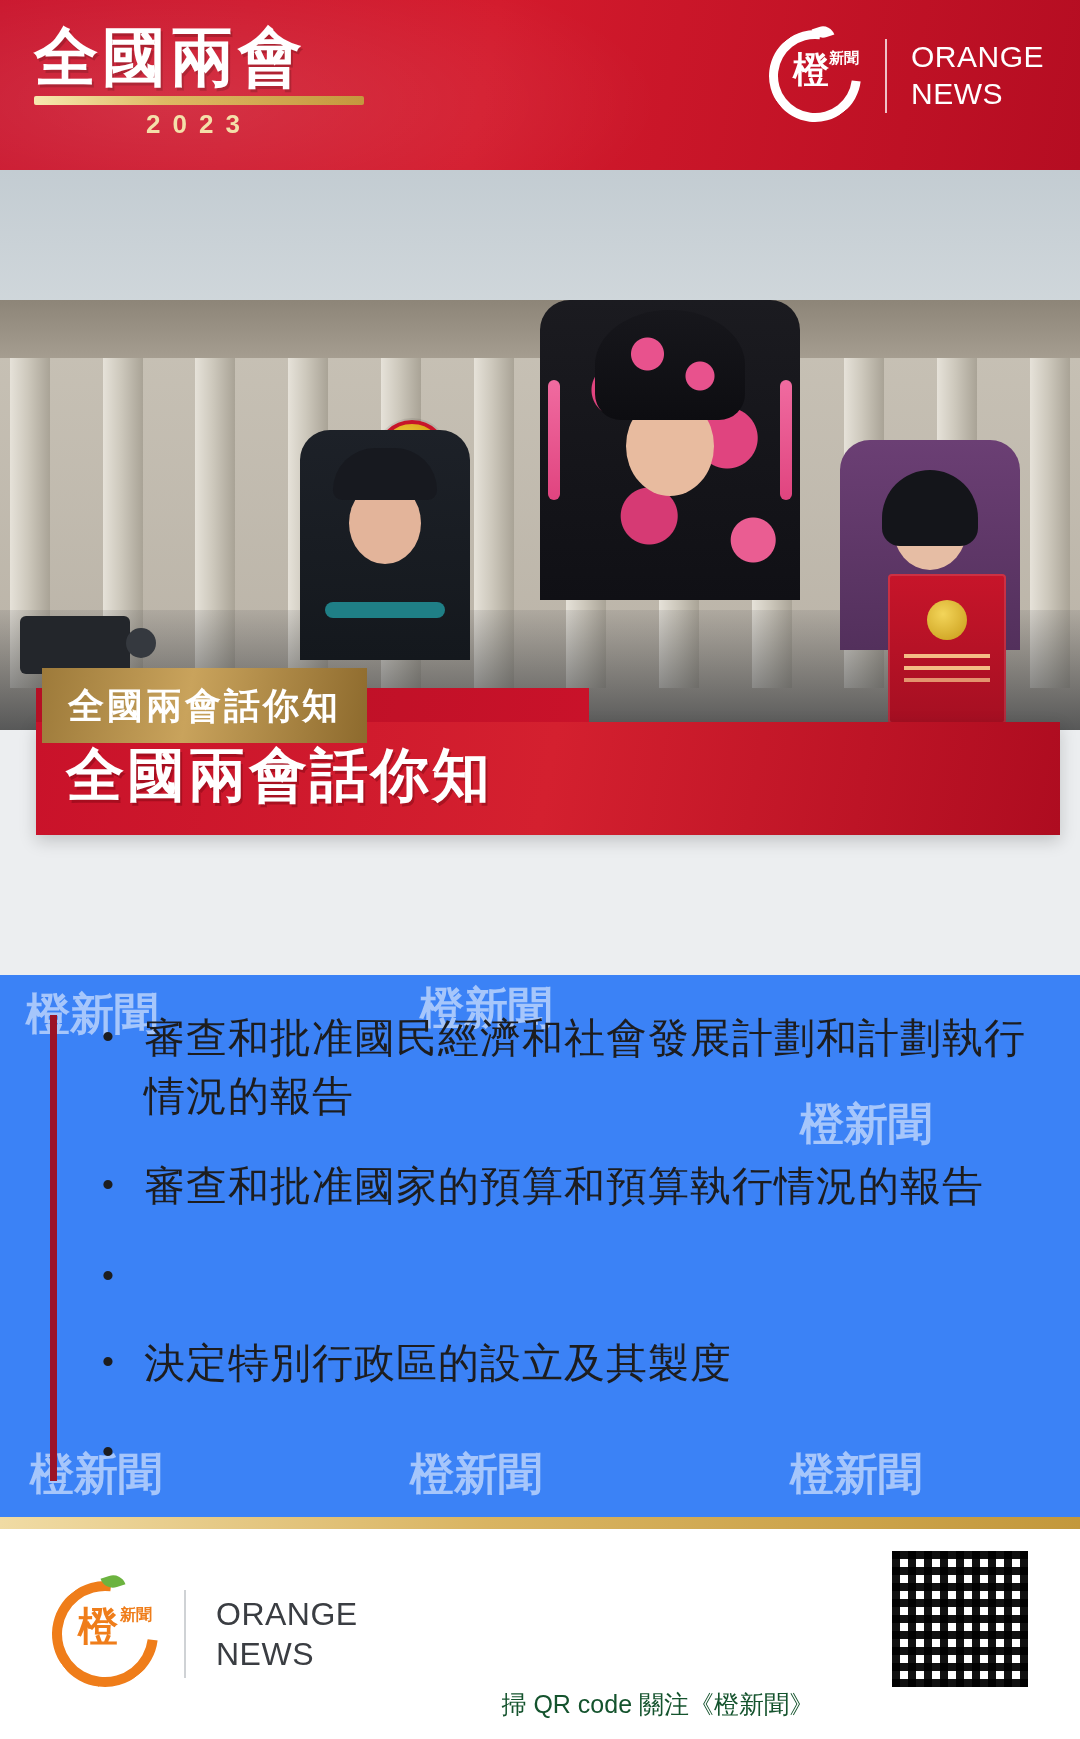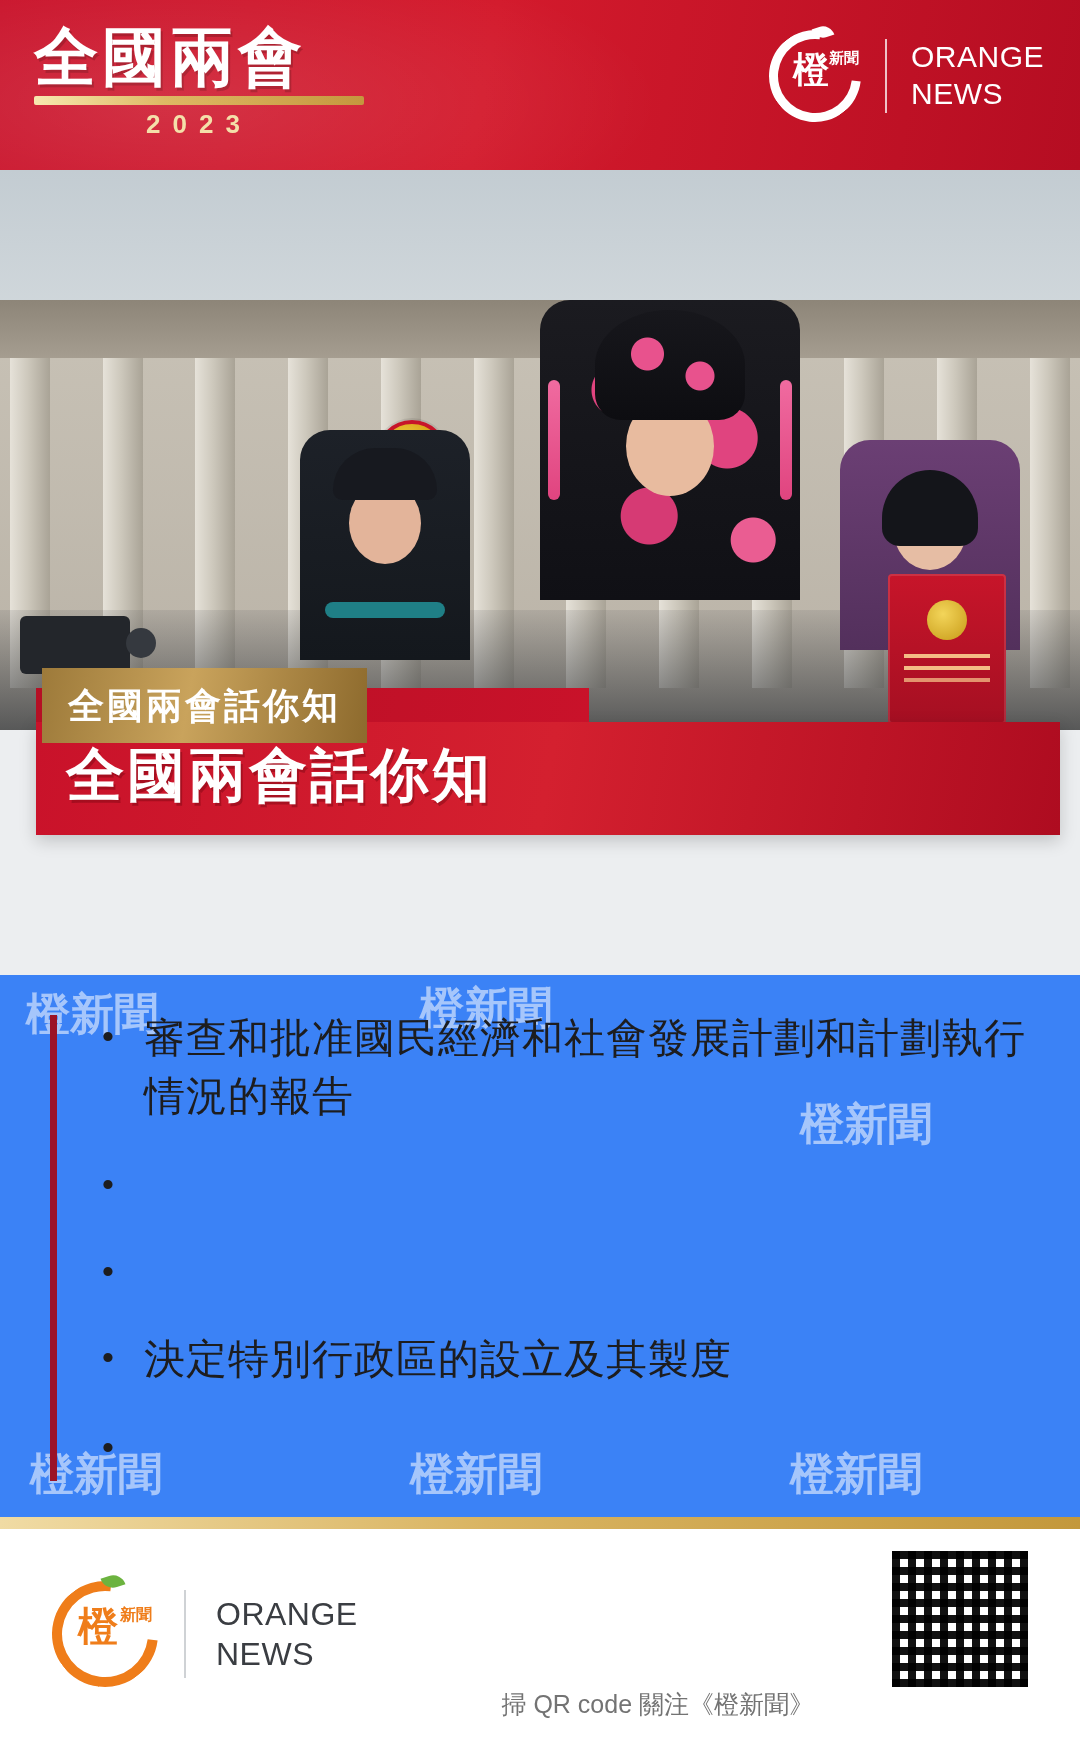--- a/index.html
+++ b/index.html
@@ -418,21 +418,21 @@
       repeating-linear-gradient(0deg,#111 0 8px, #fff 8px 16px);
     background-blend-mode: multiply;
     margin: 0 auto;
   }
   .qr-caption {
     position: absolute;
     right: 214px;
     bottom: -34px;
     white-space: nowrap;
     font-size: 25px;
-    color: #737373;
+    color: #14532d;
   }
 </style>
 </head>
 <body>
 
 <div class="poster">
 
   <div class="header">
     <div class="header-left">
       <div class="brand-title">全國兩會</div>
@@ -536,20 +536,21 @@
     <span class="wm" style="left:790px; top:470px;">橙新聞</span>
 
     <div class="list-rule"></div>
     <ul class="points">
       <li>
         <span class="dot">•</span>
         <span class="txt">審查和批准國民經濟和社會發展計劃和計劃執行情況的報告</span>
       </li>
       <li>
         <span class="dot">•</span>
+        <span class="txt">審查和批准國家的預算和預算執行情況的報告</span>
       </li>
       <li>
         <span class="dot">•</span>
       </li>
       <li>
         <span class="dot">•</span>
         <span class="txt">決定特別行政區的設立及其製度</span>
       </li>
       <li>
         <span class="dot">•</span>

